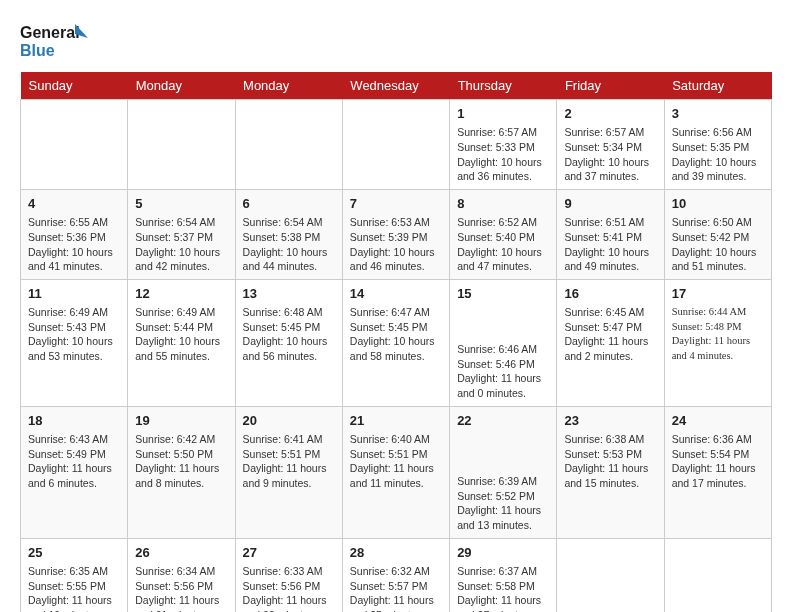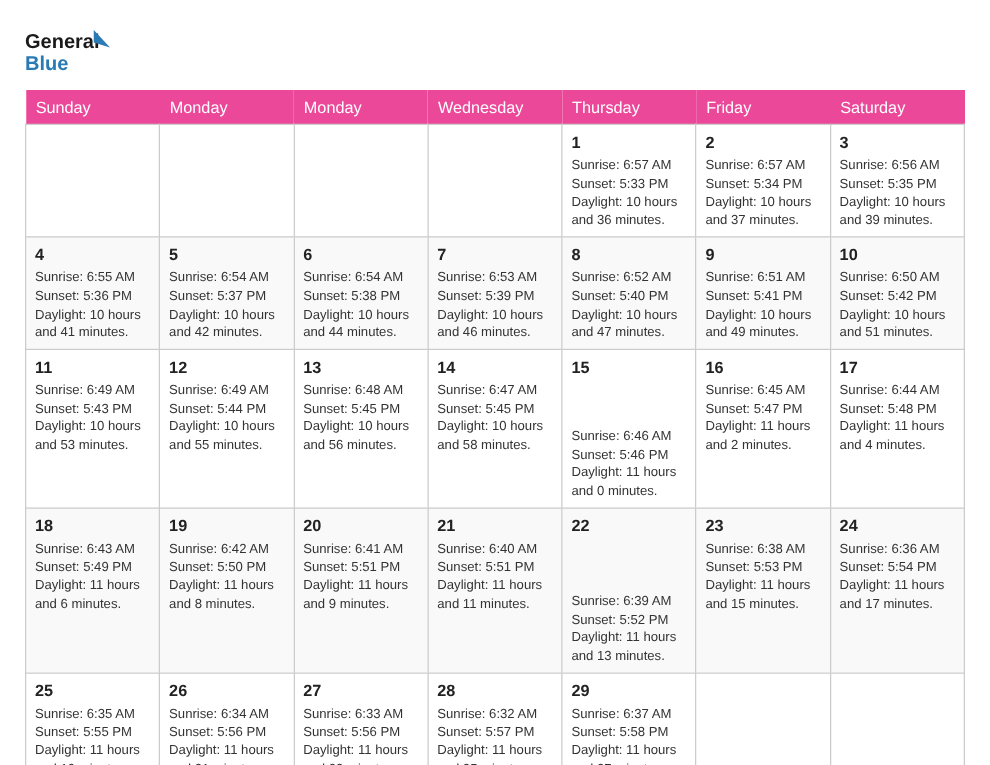--- a/index.html
+++ b/index.html
@@ -32,21 +32,21 @@
     .subtitle {
       font-size: 16px;
       color: #444;
     }
     table {
       width: 100%;
       border-collapse: collapse;
       font-size: 11px;
     }
     thead tr th {
-      background-color: #ec4899;
+      background-color: #b91c1c;
       color: white;
       padding: 6px 8px;
       text-align: left;
       font-size: 13px;
       font-weight: normal;
     }
     tbody tr td {
       border: 1px solid #ccc;
       padding: 5px 7px;
       vertical-align: top;
@@ -221,21 +221,21 @@
         </td>
         <td>
           <span class="day-num">16</span>
           <div class="day-info" style="white-space: pre-line;">Sunrise: 6:45 AM
 Sunset: 5:47 PM
 Daylight: 11 hours
 and 2 minutes.</div>
         </td>
         <td>
           <span class="day-num">17</span>
-          <div class="day-info" style="white-space: pre-line;">Sunrise: 6:44 AM
+          <div class="day-info" style="white-space: pre-line; font-family: Liberation Serif, serif;">Sunrise: 6:44 AM
 Sunset: 5:48 PM
 Daylight: 11 hours
 and 4 minutes.</div>
         </td>
       </tr>
       <tr>
         <td>
           <span class="day-num">18</span>
           <div class="day-info" style="white-space: pre-line;">Sunrise: 6:43 AM
 Sunset: 5:49 PM

